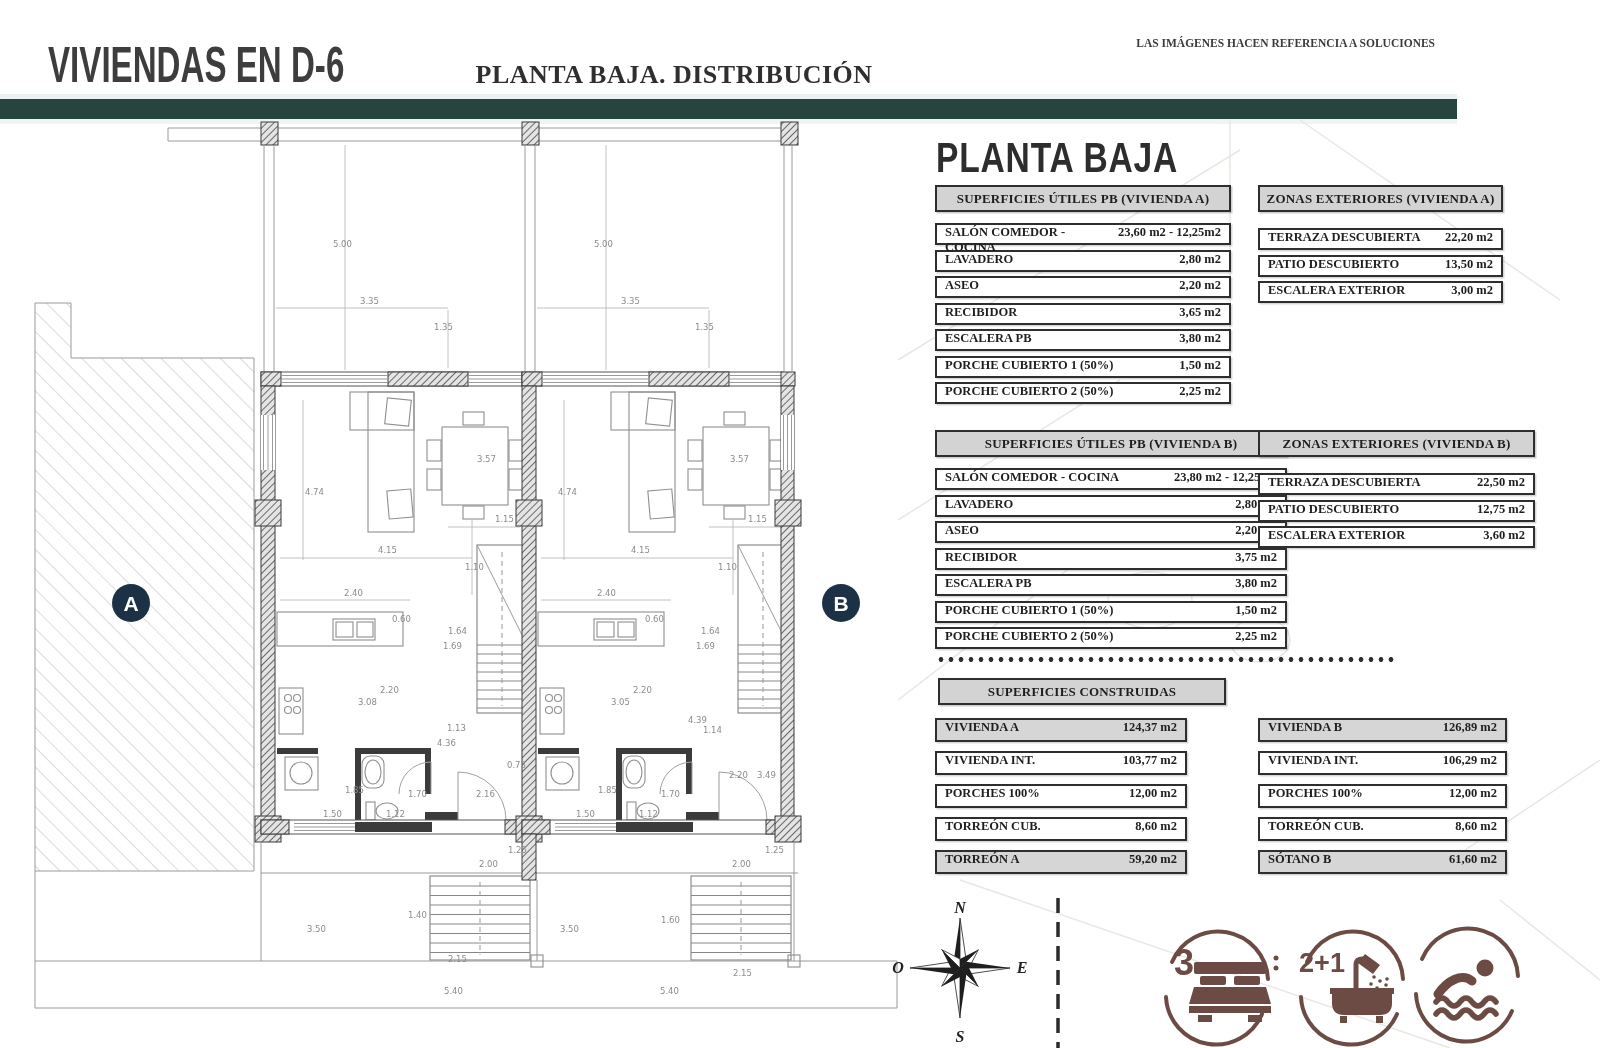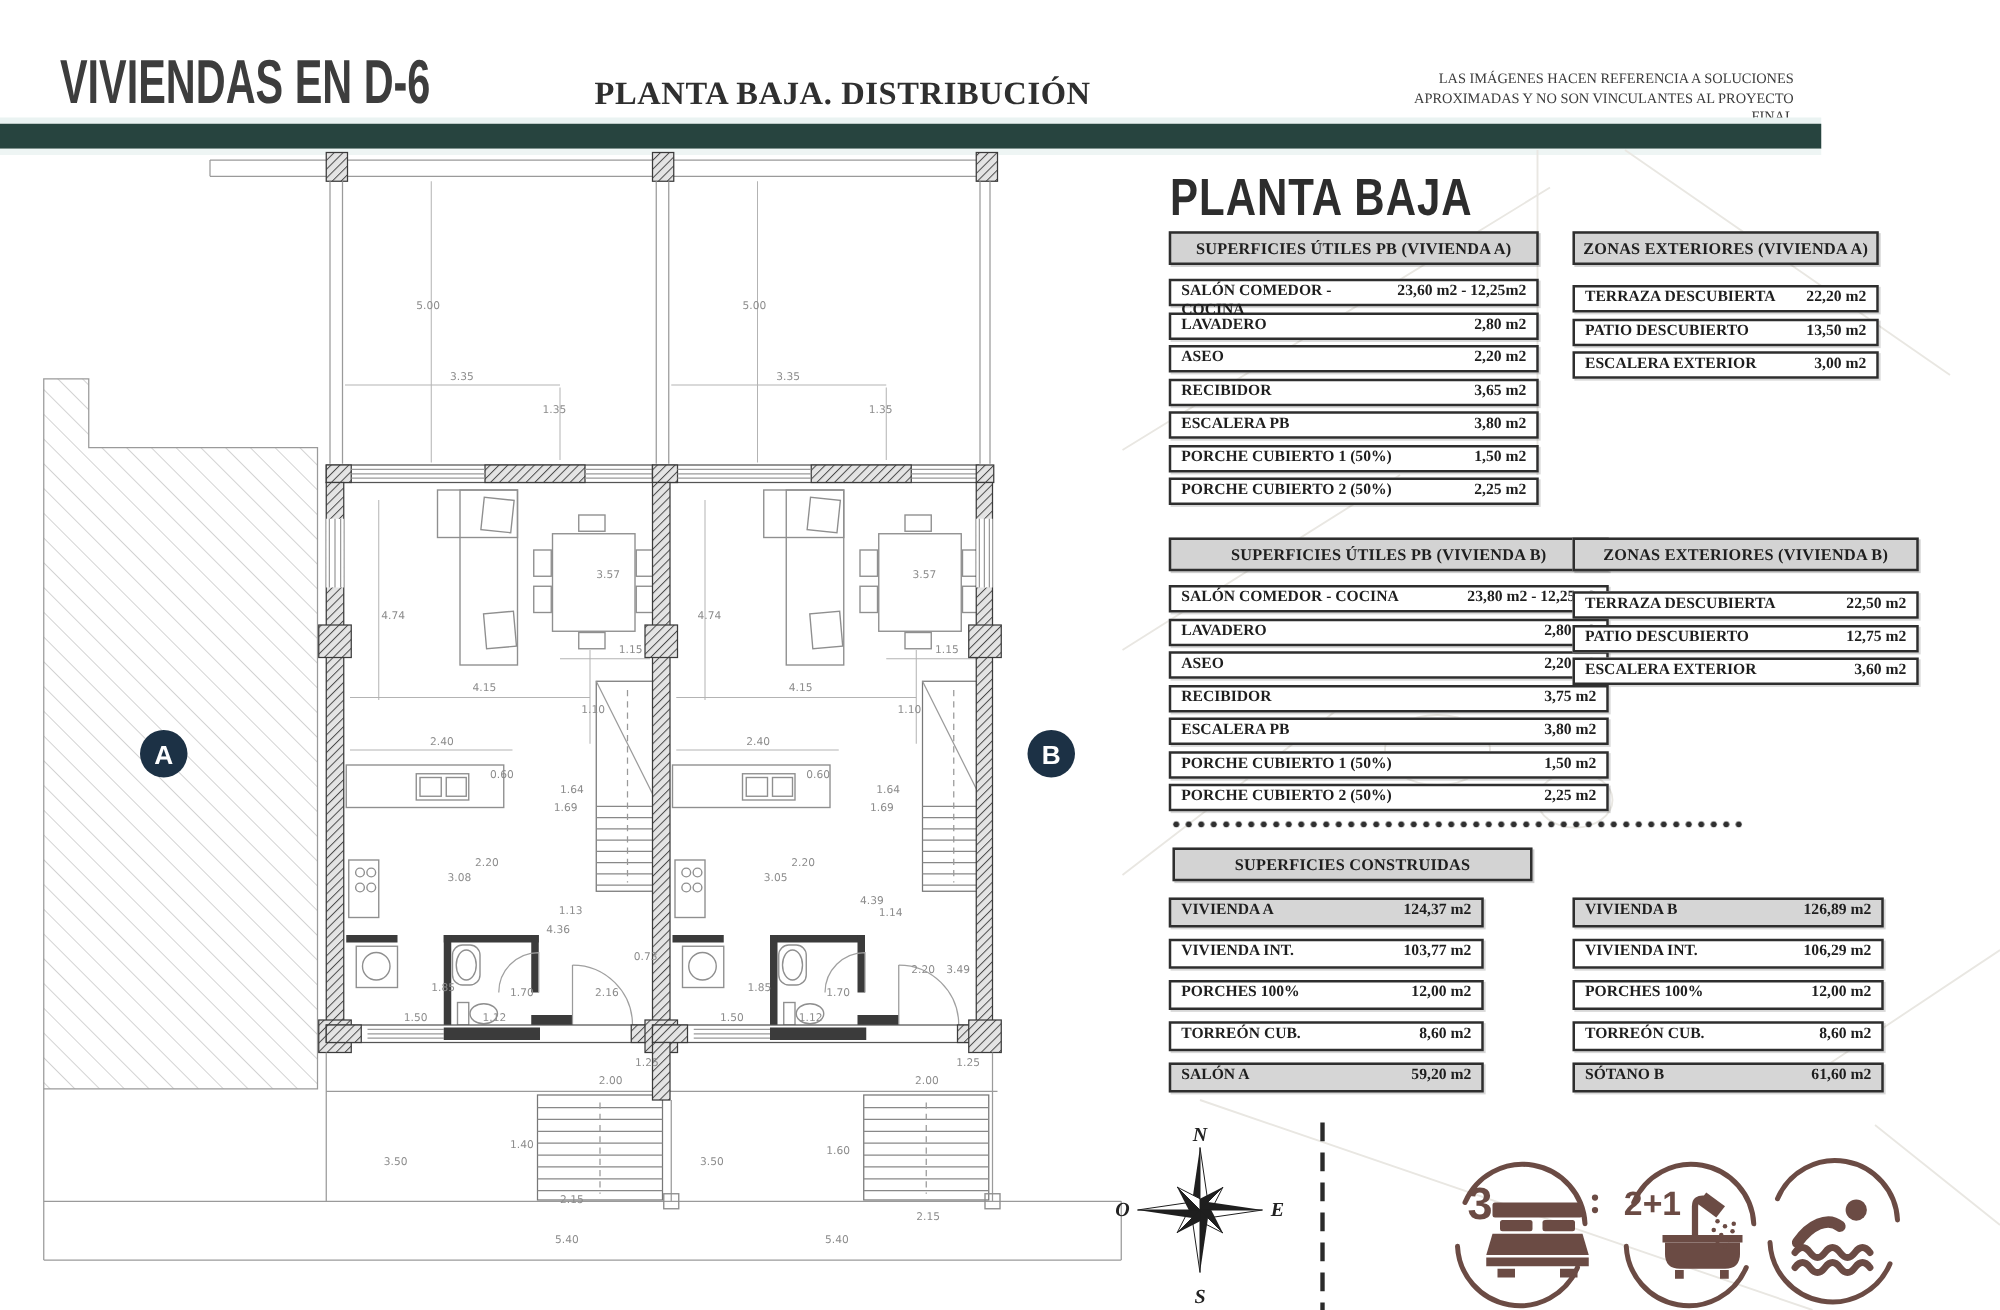--- a/index.html
+++ b/index.html
@@ -3,22 +3,22 @@
 <meta charset="utf-8">
 <style>
   html,body{margin:0;padding:0}
   body{width:1600px;height:1048px;position:relative;overflow:hidden;background:#fff;
        font-family:"Liberation Sans",sans-serif}
   
   .hdr{position:absolute;left:48px;top:40px;display:flex;align-items:baseline;gap:16px;color:#3d3d3d;white-space:nowrap}
   .hdr .t1{font-size:46px;font-weight:700;letter-spacing:0;display:inline-block;
            transform:scaleX(.72) scaleY(1.08);transform-origin:left bottom}
   .hdr .t2{font-family:"Liberation Serif",serif;font-size:26px;font-weight:700;letter-spacing:.5px;color:#2f2f2f}
-  .disclaimer{position:absolute;right:165px;top:56px;width:340px;text-align:right;
-      font-family:"Liberation Serif",serif;font-weight:400;font-size:11.5px;line-height:1.35;color:#3b3b3b}
+  .disclaimer{position:absolute;right:165px;top:36px;width:340px;text-align:right;
+      font-family:"Liberation Serif",serif;font-weight:700;font-size:11.5px;line-height:1.35;color:#3b3b3b}
   .bar{position:absolute;left:0;top:99px;width:1457px;height:20px;background:#27443f}
   .bar-glow-top{position:absolute;left:0;top:94px;width:1457px;height:5px;background:#eaf3f2}
   .bar-glow-bot{position:absolute;left:0;top:119px;width:1457px;height:5px;background:#eef5f4}
   
   .panel-title{position:absolute;left:936px;top:134px;font-size:42px;font-weight:700;color:#2d2d2d;
       letter-spacing:1px;transform:scaleX(.8);transform-origin:left top;white-space:nowrap}
   .tblock{position:absolute;font-family:"Liberation Serif",serif;font-weight:700;color:#1e1e1e;z-index:2}
   .thead{border:2px solid #2e2e2e;background:#d3d3d3;height:23px;display:flex;align-items:center;
       justify-content:center;font-size:13px;letter-spacing:.2px;margin-bottom:11px;
       box-shadow:1.5px 1.5px 0 rgba(60,60,60,.25)}
@@ -53,21 +53,20 @@
 </style>
 </head>
 <body>
 
 <div class="hdr">
   <span class="t1">VIVIENDAS EN D-6</span>
   <span class="t2">PLANTA BAJA. DISTRIBUCIÓN</span>
 </div>
 <div class="disclaimer">
   <div>LAS IMÁGENES HACEN REFERENCIA A SOLUCIONES</div>
-  <div>APROXIMADAS Y NO SON VINCULANTES AL PROYECTO FINAL</div>
 </div>
 <div class="bar-glow-top"></div>
 <div class="bar"></div>
 <div class="bar-glow-bot"></div>
 
 <svg width="1600" height="1048" viewBox="0 0 1600 1048">
   <defs>
     <pattern id="wh" width="5" height="5" patternUnits="userSpaceOnUse" patternTransform="rotate(45)">
       <rect width="5" height="5" fill="#e4e4e4"></rect>
       <line x1="0" y1="0" x2="0" y2="5" stroke="#4a4a4a" stroke-width="1.6"></line>
@@ -512,21 +511,21 @@
       </div>
       <div class="trow">
         <span class="tlabel">PORCHES 100%</span>
         <span class="tvalue">12,00 m2</span>
       </div>
       <div class="trow">
         <span class="tlabel">TORREÓN CUB.</span>
         <span class="tvalue">8,60 m2</span>
       </div>
       <div class="trow shaded">
-        <span class="tlabel">SALÓN A</span>
+        <span class="tlabel">TORREÓN A</span>
         <span class="tvalue">59,20 m2</span>
       </div>
     </div>
 </div>
 
 <div class="tblock cons" style="left:1258px;top:718px;width:249px">
   <div>
       <div class="trow shaded">
         <span class="tlabel">VIVIENDA B</span>
         <span class="tvalue">126,89 m2</span>

